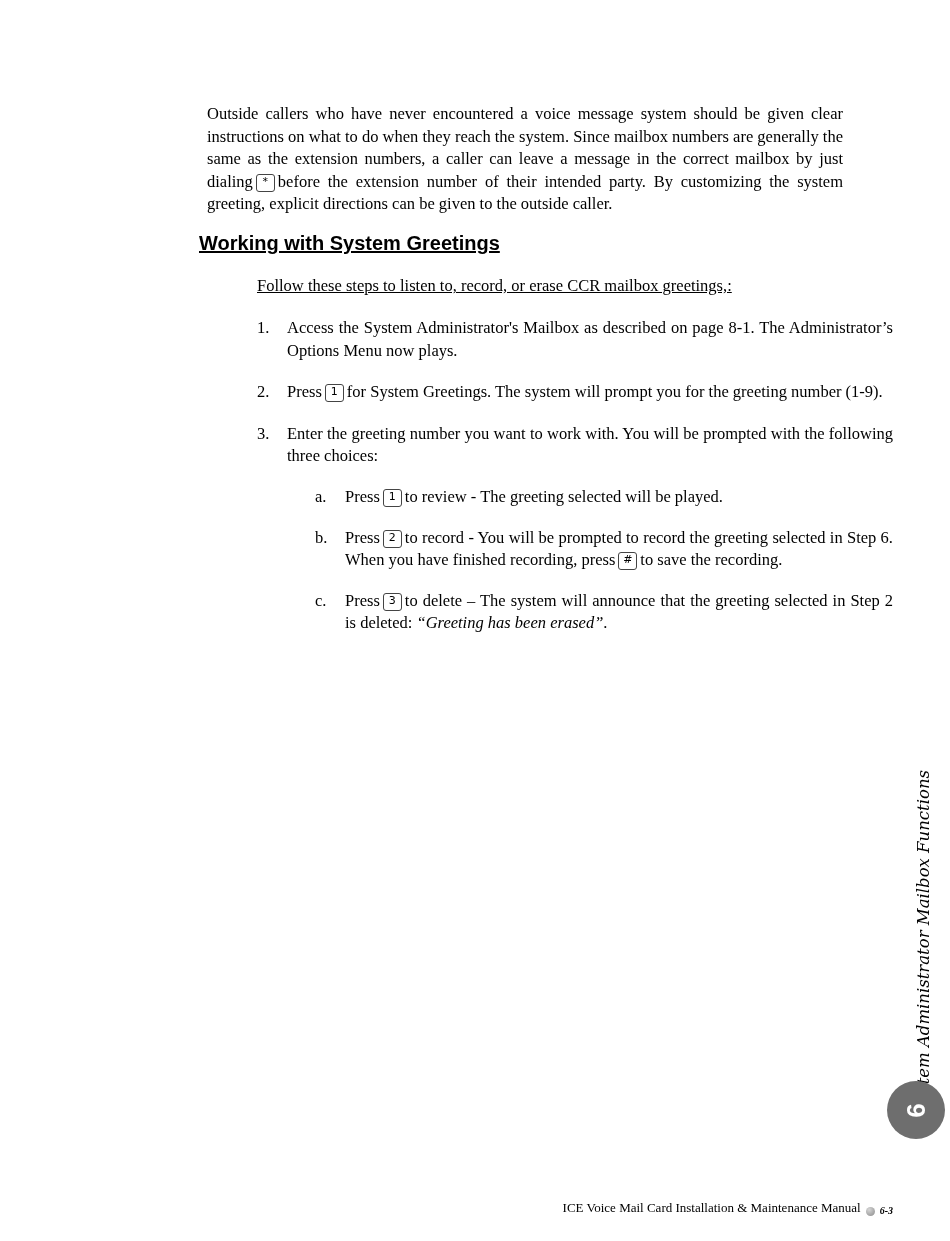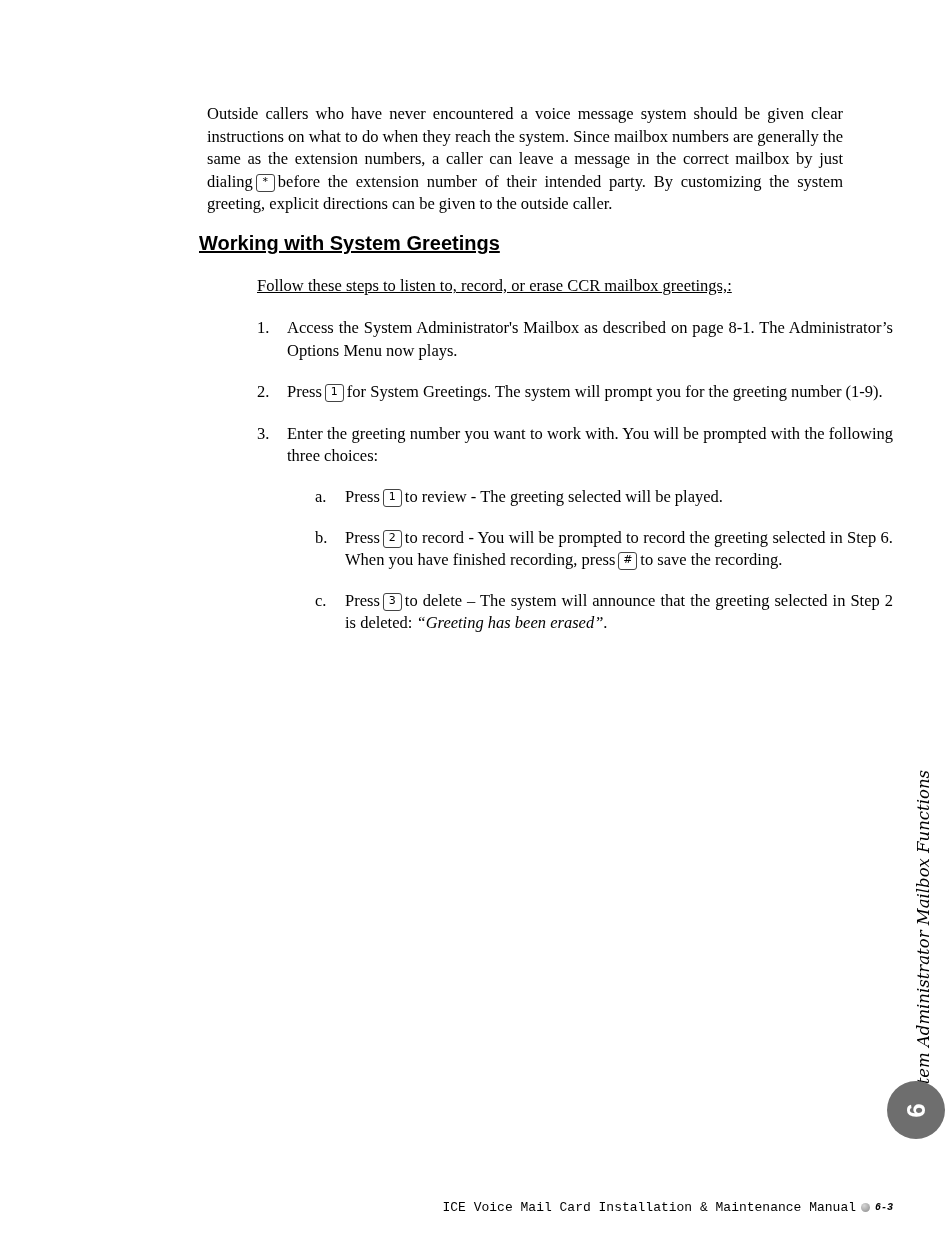--- a/index.html
+++ b/index.html
@@ -83,23 +83,23 @@
     font-family: "Liberation Sans", sans-serif;
     font-weight: bold;
     font-size: 26px;
     transform: rotate(-90deg);
   }
   .footer {
     position: absolute;
     top: 1200px;
     right: 57px;
     display: flex;
-    align-items: center;
+    align-items: flex-end;
     gap: 5px;
-    font-family: Liberation Mono, monospace;
+    font-family: Liberation Serif, serif;
   }
   .footer-title { font-size: 13px; }
   .footer-bullet {
     display: inline-block;
     width: 9px; height: 9px;
     border-radius: 50%;
     background: radial-gradient(circle at 35% 30%, #d6d6d6, #8a8a8a);
   }
   .footer-page { font-size: 10px; font-weight: bold; font-style: italic; }
 </style>

